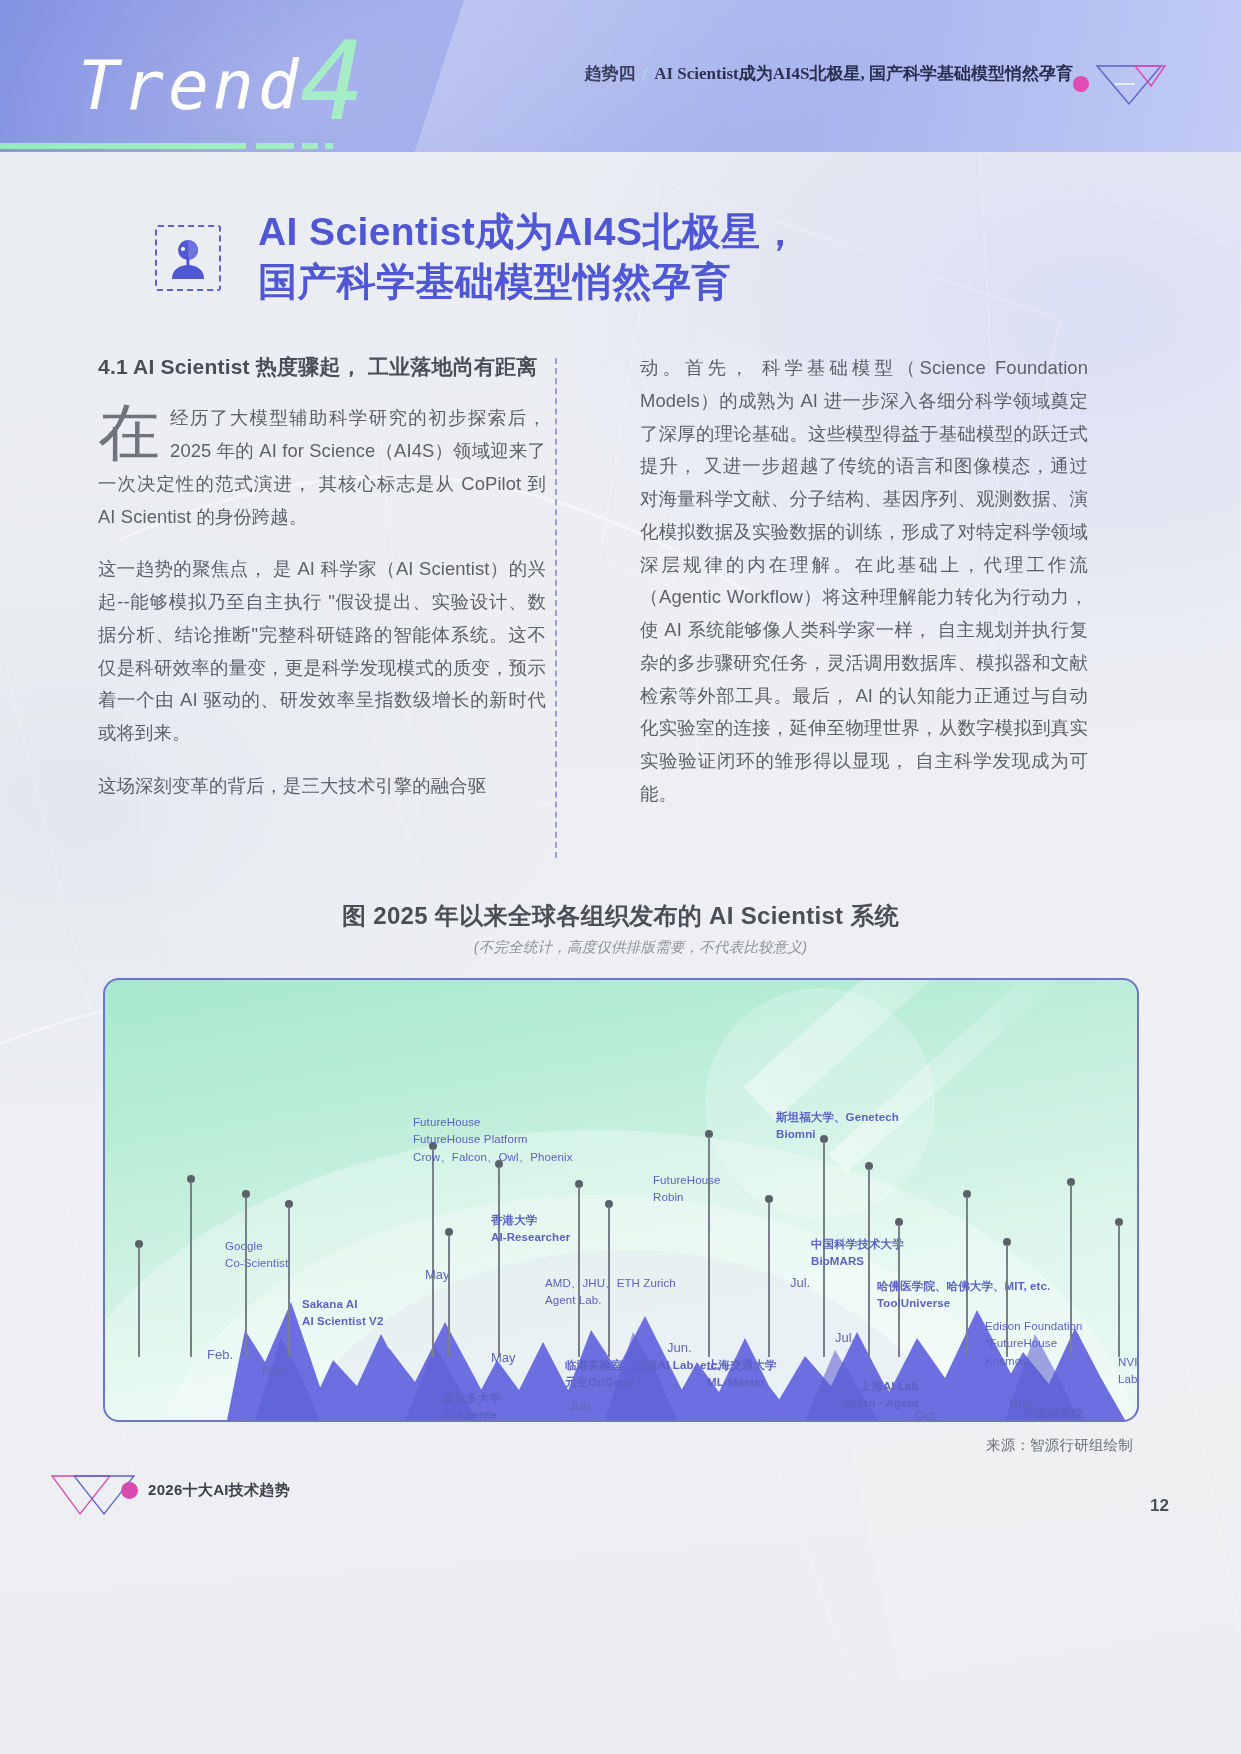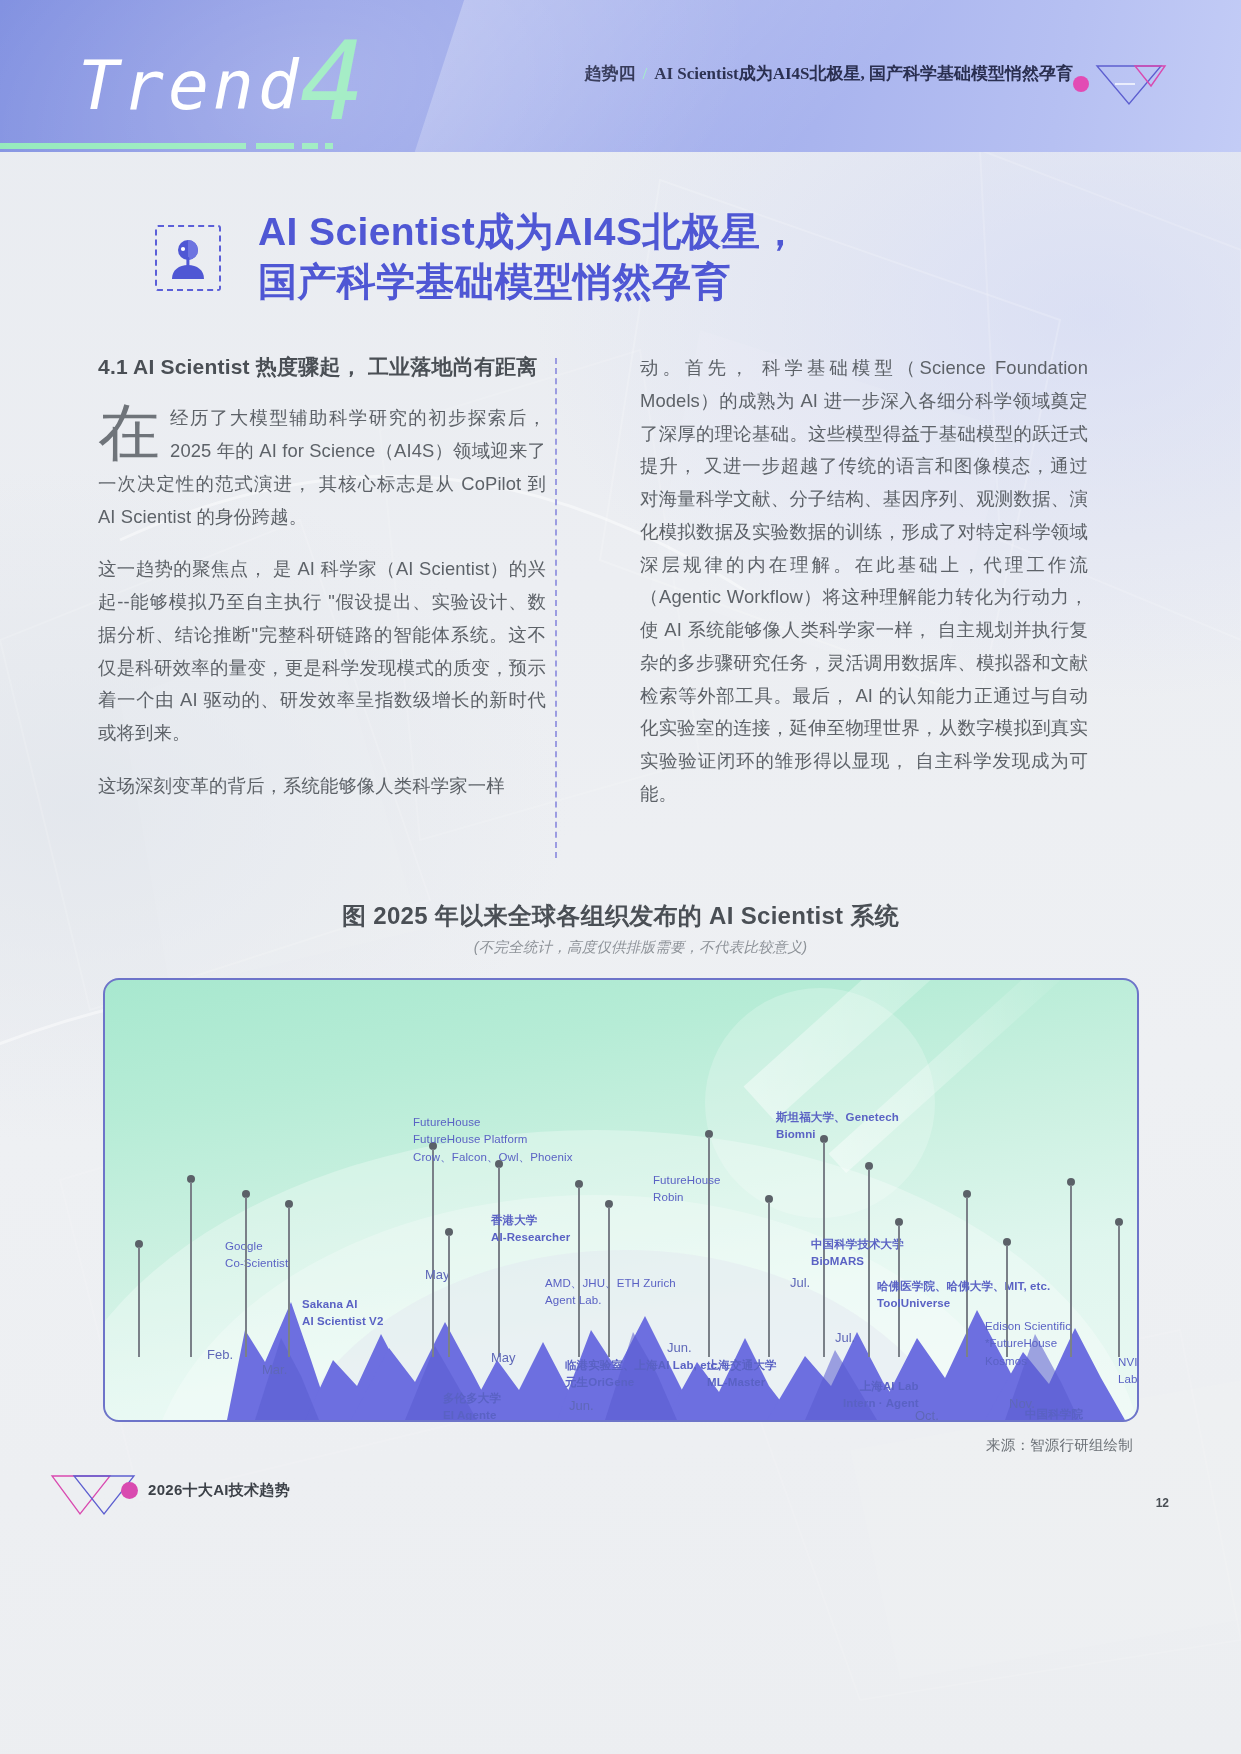--- a/index.html
+++ b/index.html
@@ -144,21 +144,21 @@
   
   .src{
     position:absolute;right:108px;top:1436px;font-size:14.5px;color:#6c7177;letter-spacing:.2px;
   }
   .foot-mark{position:absolute;left:48px;top:1472px;width:90px;height:44px;}
   .foot-dot{position:absolute;left:121px;top:1482px;width:17px;height:17px;border-radius:50%;background:#d94ab0;}
   .foot-txt{
     position:absolute;left:148px;top:1481px;font-size:15px;font-weight:700;color:#3c4148;letter-spacing:.3px;
   }
   .pg{
-    position:absolute;right:72px;top:1496px;font-size:12px;font-weight:700;color:#4a4f55;
+    position:absolute;right:72px;top:1496px;font-size:17px;font-weight:700;color:#4a4f55;
   }
 </style>
 </head>
 <body>
 
 <div class="page"></div>
 
 <svg class="bg-poly" width="1241" height="1754" viewBox="0 0 1241 1754" style="left:0;top:0;">
   <g opacity=".55" stroke="#ffffff" fill="none" stroke-width="2">
     <path d="M660 180 L1060 320 L980 700 L600 560 Z" opacity=".35"></path>
@@ -214,21 +214,21 @@
 </div>
 
 <div class="divider"></div>
 
 <div class="col col-l">
   <h2 class="sec-head">4.1 AI Scientist  热度骤起， 工业落地尚有距离</h2>
   <p class="para first">
     <span class="dropcap">在</span><span>经历了大模型辅助科学研究的初步探索后，2025 年的 AI for Science（AI4S）领域迎来了一次决定性的范式演进， 其核心标志是从 CoPilot 到 AI Scientist 的身份跨越。</span>
   </p>
   <p class="para">这一趋势的聚焦点， 是 AI 科学家（AI Scientist）的兴起--能够模拟乃至自主执行 "假设提出、实验设计、数据分析、结论推断"完整科研链路的智能体系统。这不仅是科研效率的量变，更是科学发现模式的质变，预示着一个由 AI 驱动的、研发效率呈指数级增长的新时代或将到来。</p>
-  <p class="para">这场深刻变革的背后，系统能够像人类科学家一样</p>
+  <p class="para">这场深刻变革的背后，是三大技术引擎的融合驱</p>
 </div>
 
 <div class="col col-r">
   <p class="para">动。首先， 科学基础模型（Science Foundation Models）的成熟为 AI 进一步深入各细分科学领域奠定了深厚的理论基础。这些模型得益于基础模型的跃迁式提升， 又进一步超越了传统的语言和图像模态，通过对海量科学文献、分子结构、基因序列、观测数据、演化模拟数据及实验数据的训练，形成了对特定科学领域深层规律的内在理解。在此基础上，代理工作流（Agentic Workflow）将这种理解能力转化为行动力，使 AI 系统能够像人类科学家一样， 自主规划并执行复杂的多步骤研究任务，灵活调用数据库、模拟器和文献检索等外部工具。最后， AI 的认知能力正通过与自动化实验室的连接，延伸至物理世界，从数字模拟到真实实验验证闭环的雏形得以显现， 自主科学发现成为可能。</p>
 </div>
 
 <div class="fig-title">图 2025 年以来全球各组织发布的 AI Scientist 系统</div>
 <div class="fig-sub">(不完全统计，高度仅供排版需要，不代表比较意义)</div>
 
 <div class="chart" id="chart">
@@ -386,21 +386,21 @@
       <div class="mon" style="left: -48px; top: 218px;">Oct.</div>
     </div>
     <div class="pin" style="left: 898px; top: 258px;">
       <div class="dot"></div>
       <div class="stem" style="height: 112px;"></div>
     </div>
     <div class="pin" style="left: 962px; top: 198px;">
       <div class="dot"></div>
       <div class="stem" style="height: 172px;"></div>
       <div class="lbl" style="left: -82px; top: 140px;">
-        <div>Edison Scientific</div>
+        <div>Edison Foundation</div>
         <div>*FutureHouse</div>
         <div>Kosmos</div>
       </div>
       <div class="mon" style="left: -58px; top: 218px;">Nov.</div>
     </div>
     <div class="pin" style="left: 1010px; top: 238px;">
       <div class="dot"></div>
       <div class="stem" style="height: 132px;"></div>
       <div class="lbl b" style="left: -90px; top: 188px;">
         <div>中国科学院</div>

